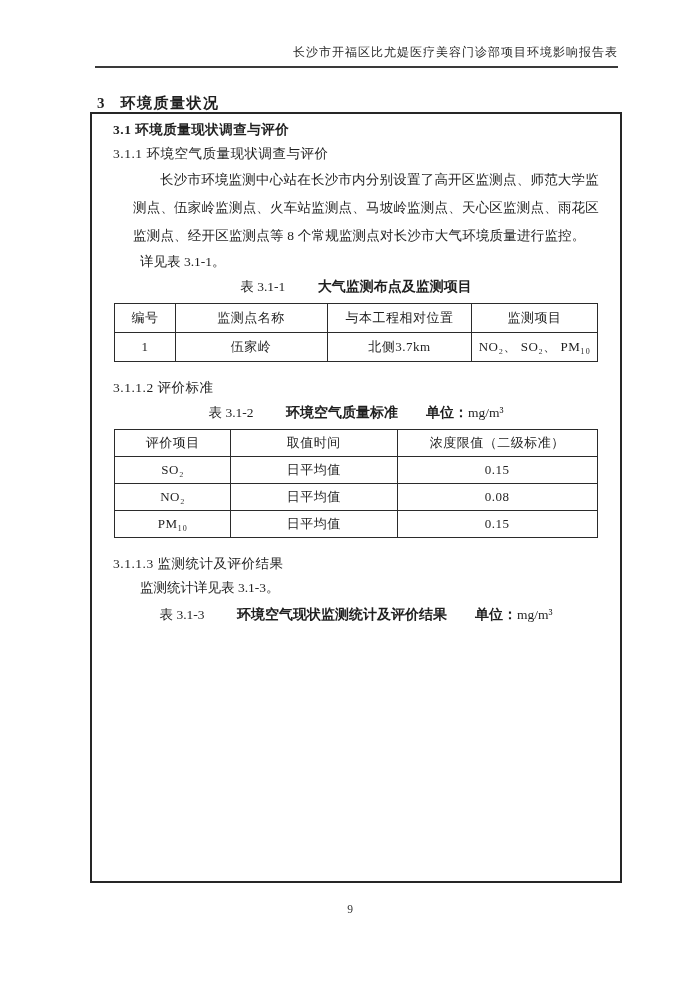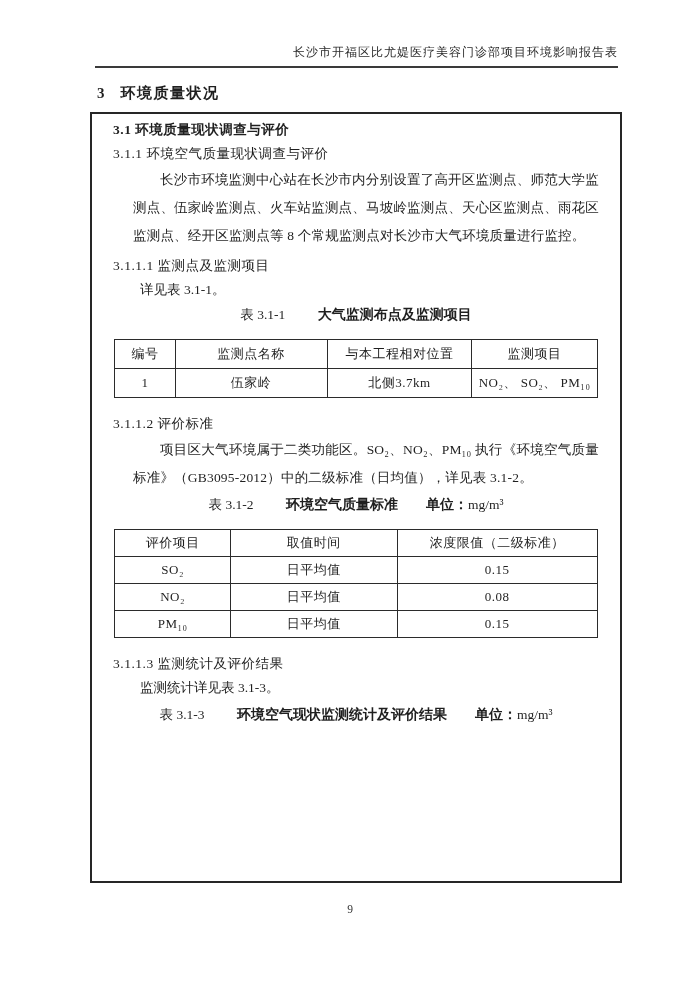--- a/index.html
+++ b/index.html
@@ -24,21 +24,21 @@
     font-size: 12px;
     letter-spacing: 1px;
     color: #2b2b2b;
     padding-bottom: 5px;
     border-bottom: 2px solid #3a3a3a;
   }
   
   .chapter-heading {
     position: absolute;
     left: 97px;
-    top: 84px;
+    top: 94px;
     font-size: 15px;
     font-weight: bold;
     letter-spacing: 1.5px;
   }
   .chapter-heading .num { margin-right: 16px; letter-spacing: 0; }
   
   .main-frame {
     position: absolute;
     left: 90px;
     top: 112px;
@@ -65,21 +65,21 @@
     margin-top: 2px;
     text-align: center;
     font-size: 13.5px;
   }
   .tbl-caption .cap-label { margin-right: 2.4em; }
   .tbl-caption .cap-title { font-weight: bold; font-size: 14px; }
   .tbl-caption .cap-unit-label { font-weight: bold; font-size: 14px; margin-left: 2em; }
   .tbl-caption .cap-unit-value { font-size: 13.5px; }
   table.doc-table {
     width: 99.5%;
-    margin: 13px auto 0 auto;
+    margin: 5px auto 0 auto;
     border-collapse: collapse;
     border: 1.5px solid #2b2b2b;
     table-layout: fixed;
   }
   table.doc-table th, table.doc-table td {
     border: 1px solid #2b2b2b;
     text-align: center;
     vertical-align: middle;
     font-weight: normal;
     font-size: 13px;
@@ -116,21 +116,20 @@
 
   <div class="main-frame">
 
     <div class="sec-title bold">3.1 环境质量现状调查与评价</div>
 
     <div class="sec-title">3.1.1 环境空气质量现状调查与评价</div>
 
     <div class="para">长沙市环境监测中心站在长沙市内分别设置了高开区监测点、师范大学监测点、伍家岭监测点、火车站监测点、马坡岭监测点、天心区监测点、雨花区监测点、经开区监测点等 8 个常规监测点对长沙市大气环境质量进行监控。</div>
 
 
-    <div class="sec-title mt-sm">3.1.1.1  监测点及监测项目</div>
 
     <div class="note-line">详见表 3.1-1。</div>
 
     <div class="tbl-caption">
       <span class="cap-label">表 3.1-1</span><span class="cap-title">大气监测布点及监测项目</span>
     </div>
 
     <table class="doc-table t1">
       <colgroup>
           <col style="width:12.5%">
@@ -151,21 +150,20 @@
           <td>1</td>
           <td>伍家岭</td>
           <td>北侧3.7km</td>
           <td>NO₂、 SO₂、 PM₁₀</td>
         </tr>
       </tbody>
     </table>
 
     <div class="sec-title mt-sec">3.1.1.2  评价标准</div>
 
-    <div class="para">项目区大气环境属于二类功能区。SO₂、NO₂、PM₁₀ 执行《环境空气质量标准》（GB3095-2012）中的二级标准（日均值），详见表 3.1-2。</div>
 
     <div class="tbl-caption">
       <span class="cap-label">表 3.1-2</span><span class="cap-title">环境空气质量标准</span><span class="cap-unit-label">单位：</span><span class="cap-unit-value">mg/m³</span>
     </div>
 
     <table class="doc-table t2">
       <colgroup>
           <col style="width:24%">
           <col style="width:34.5%">
           <col style="width:41.5%">

